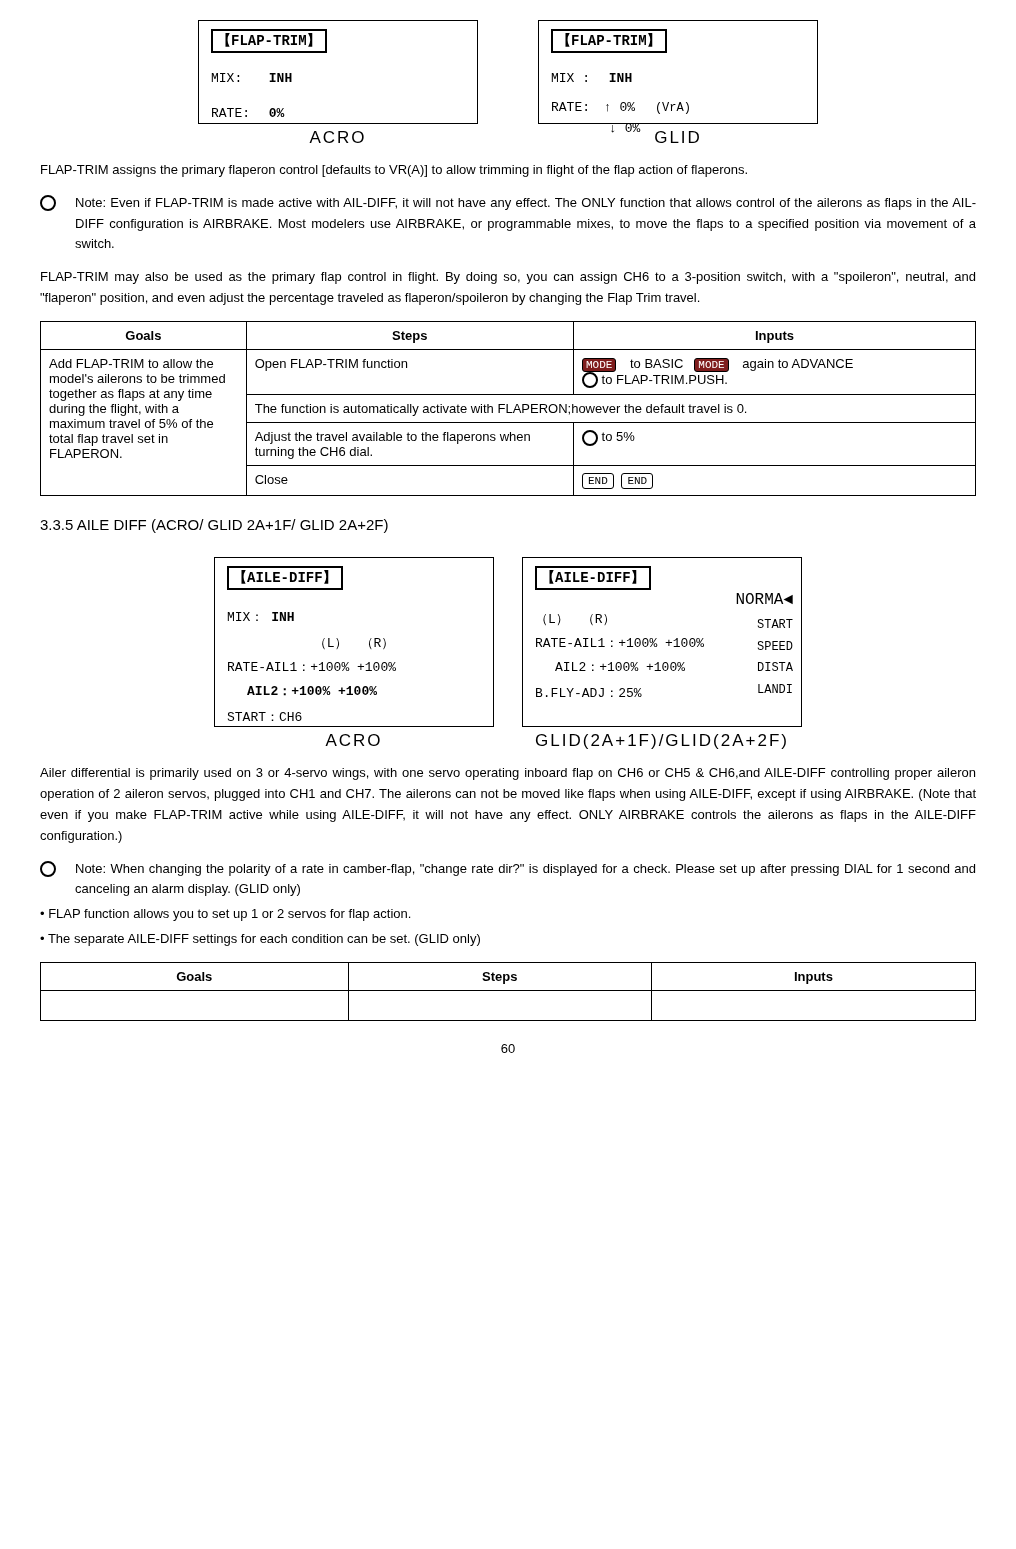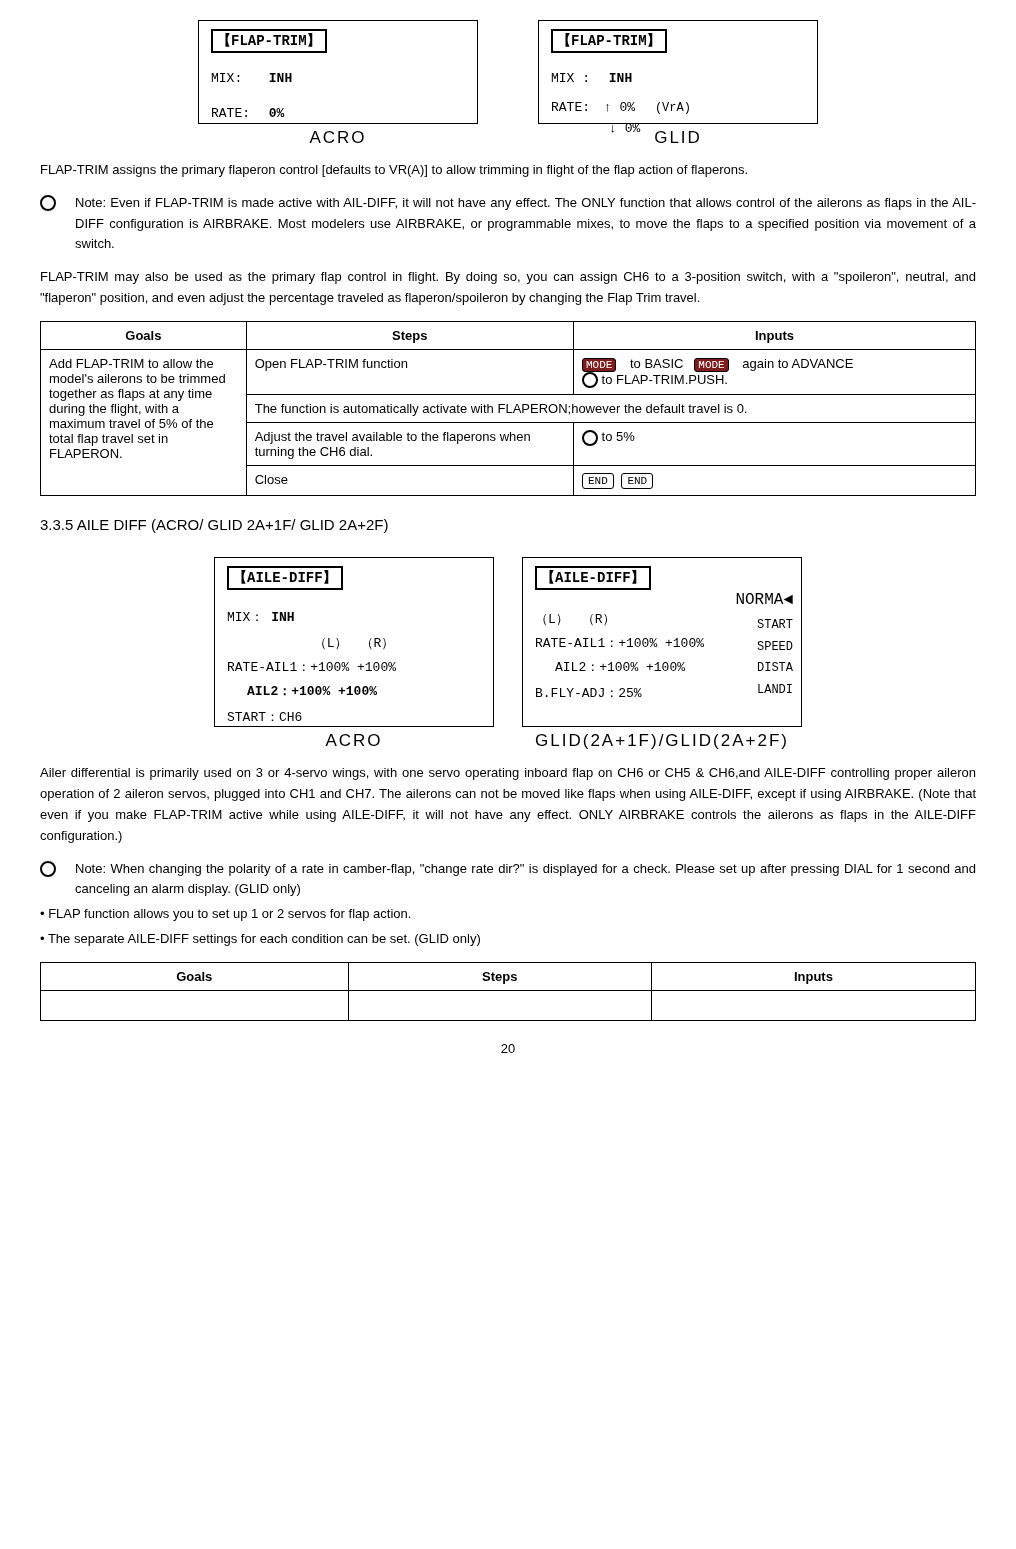--- a/index.html
+++ b/index.html
@@ -391,13 +391,13 @@
   </thead>
   <tbody>
     <tr>
       <td style="height: 30px;"></td>
       <td></td>
       <td></td>
     </tr>
   </tbody>
 </table>
 
-<div class="page-number">20</div>
+<div class="page-number">60</div>
 
 </body></html>

